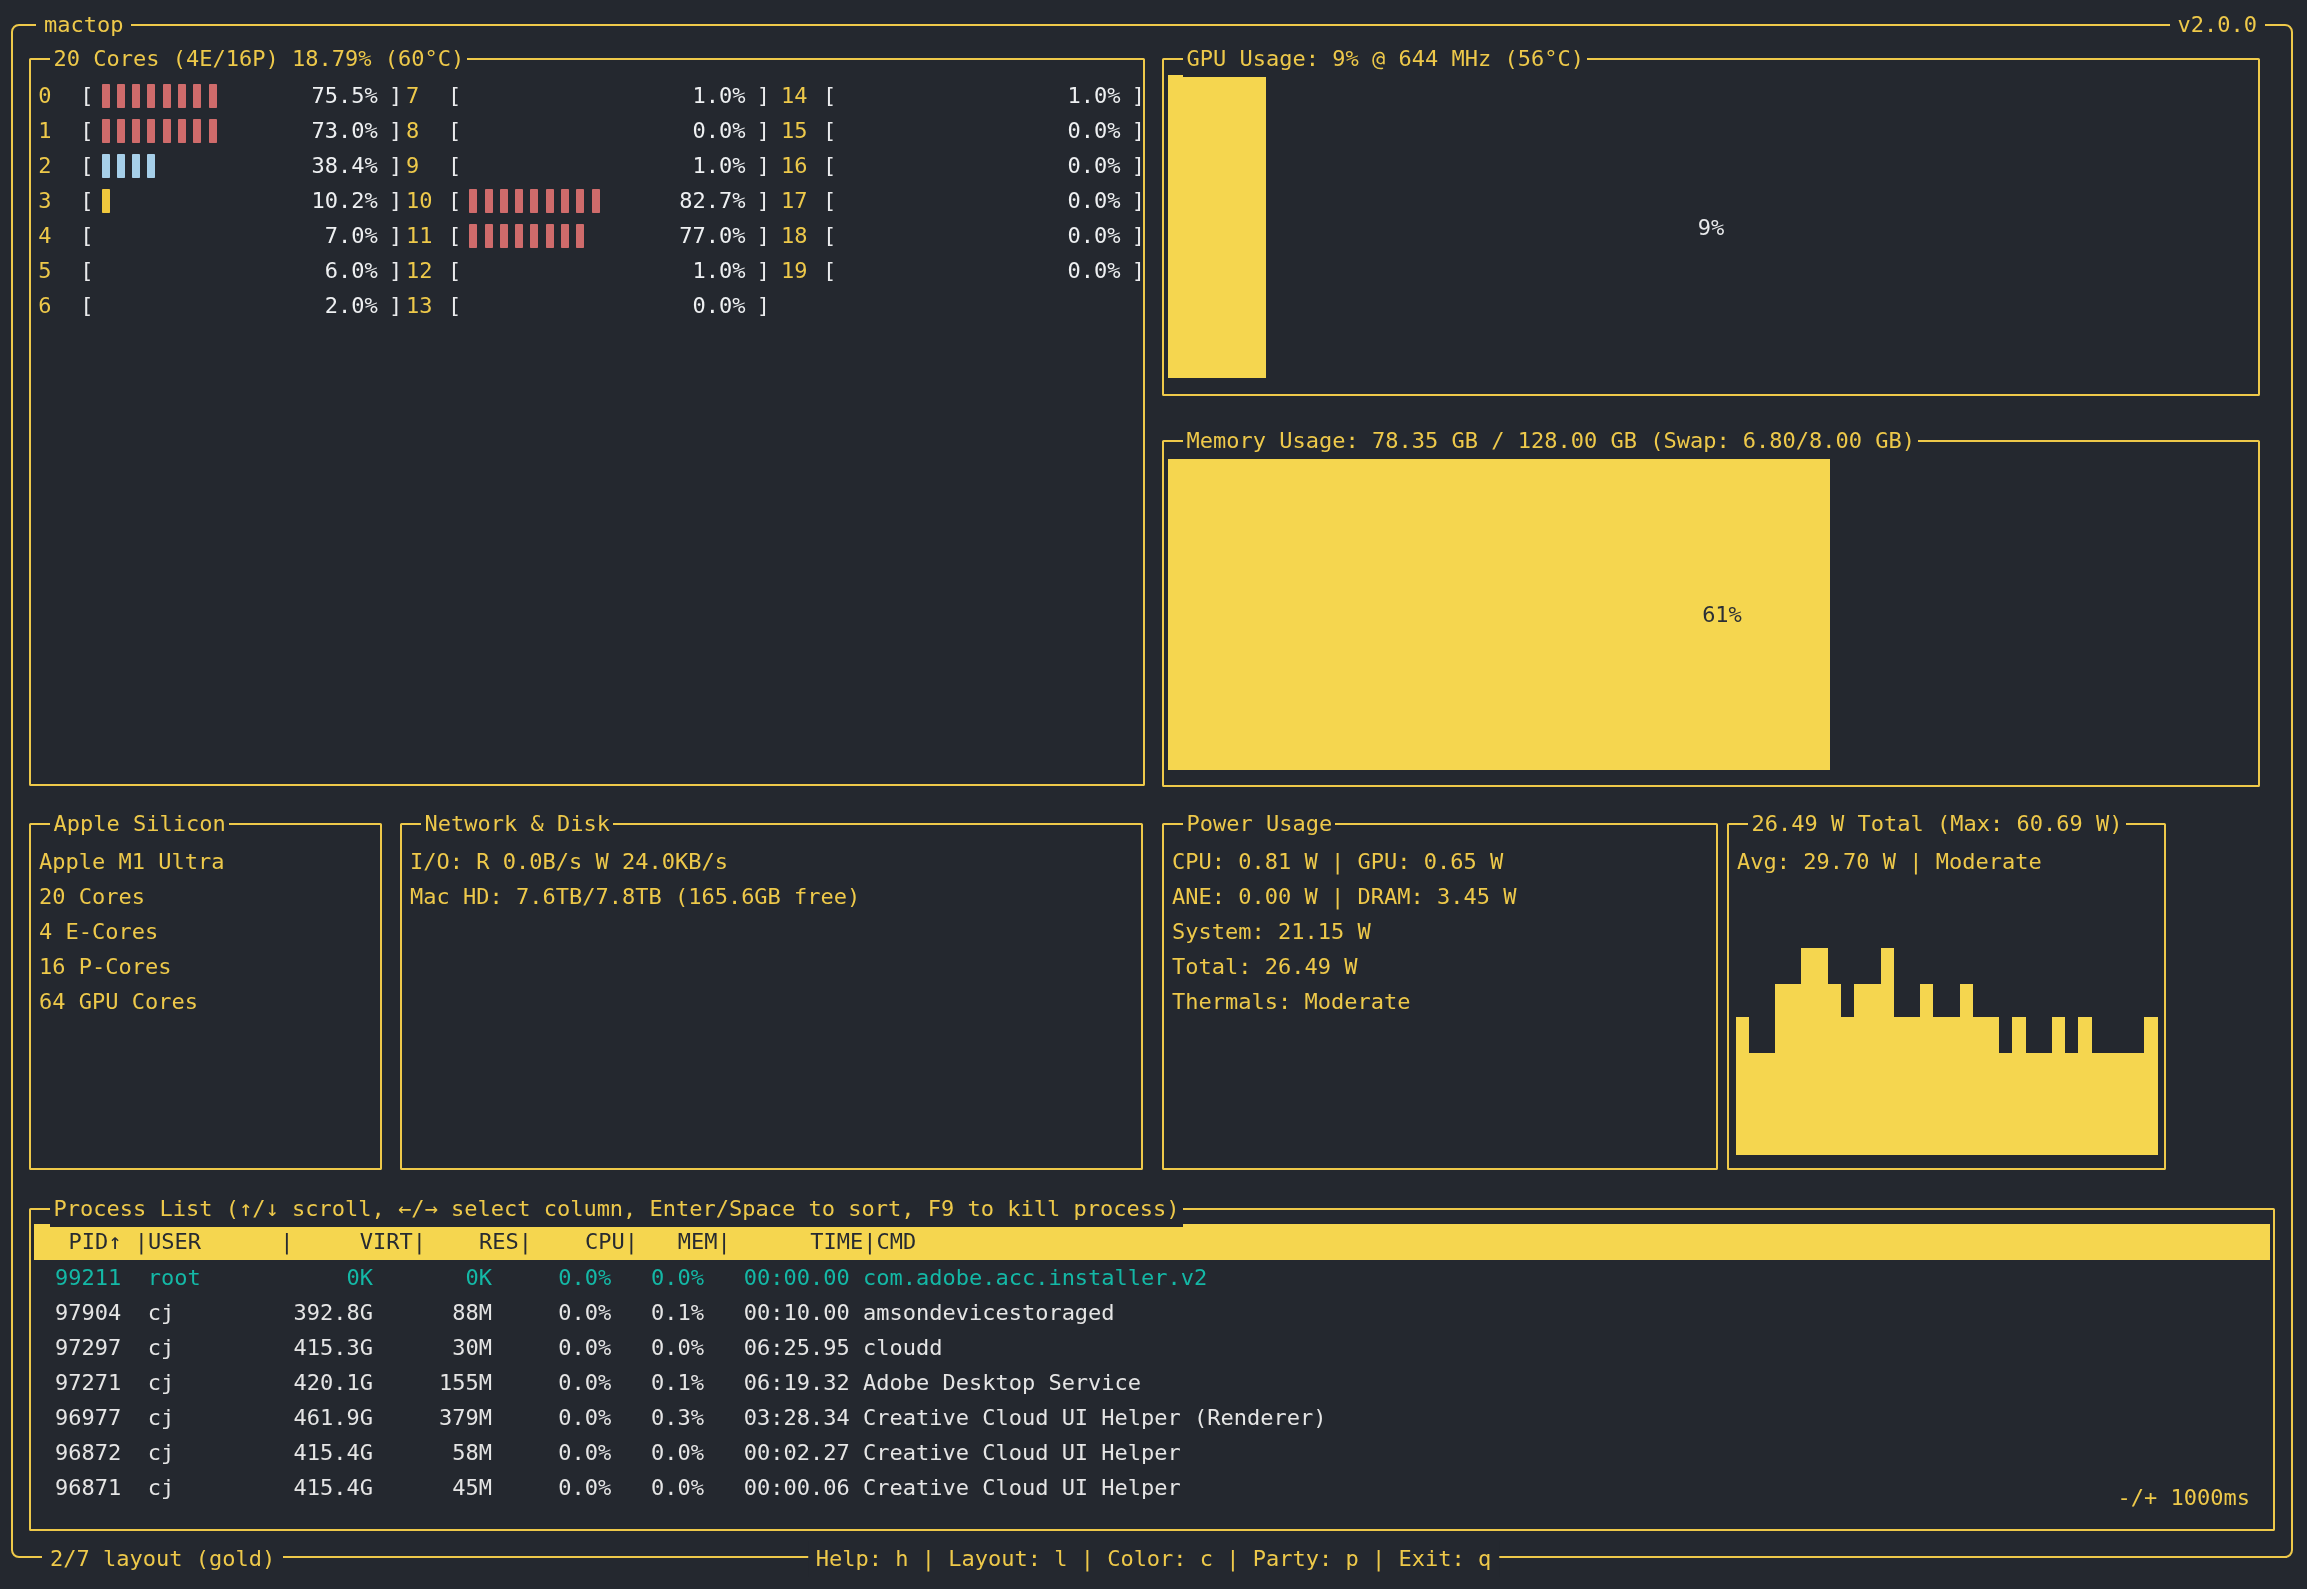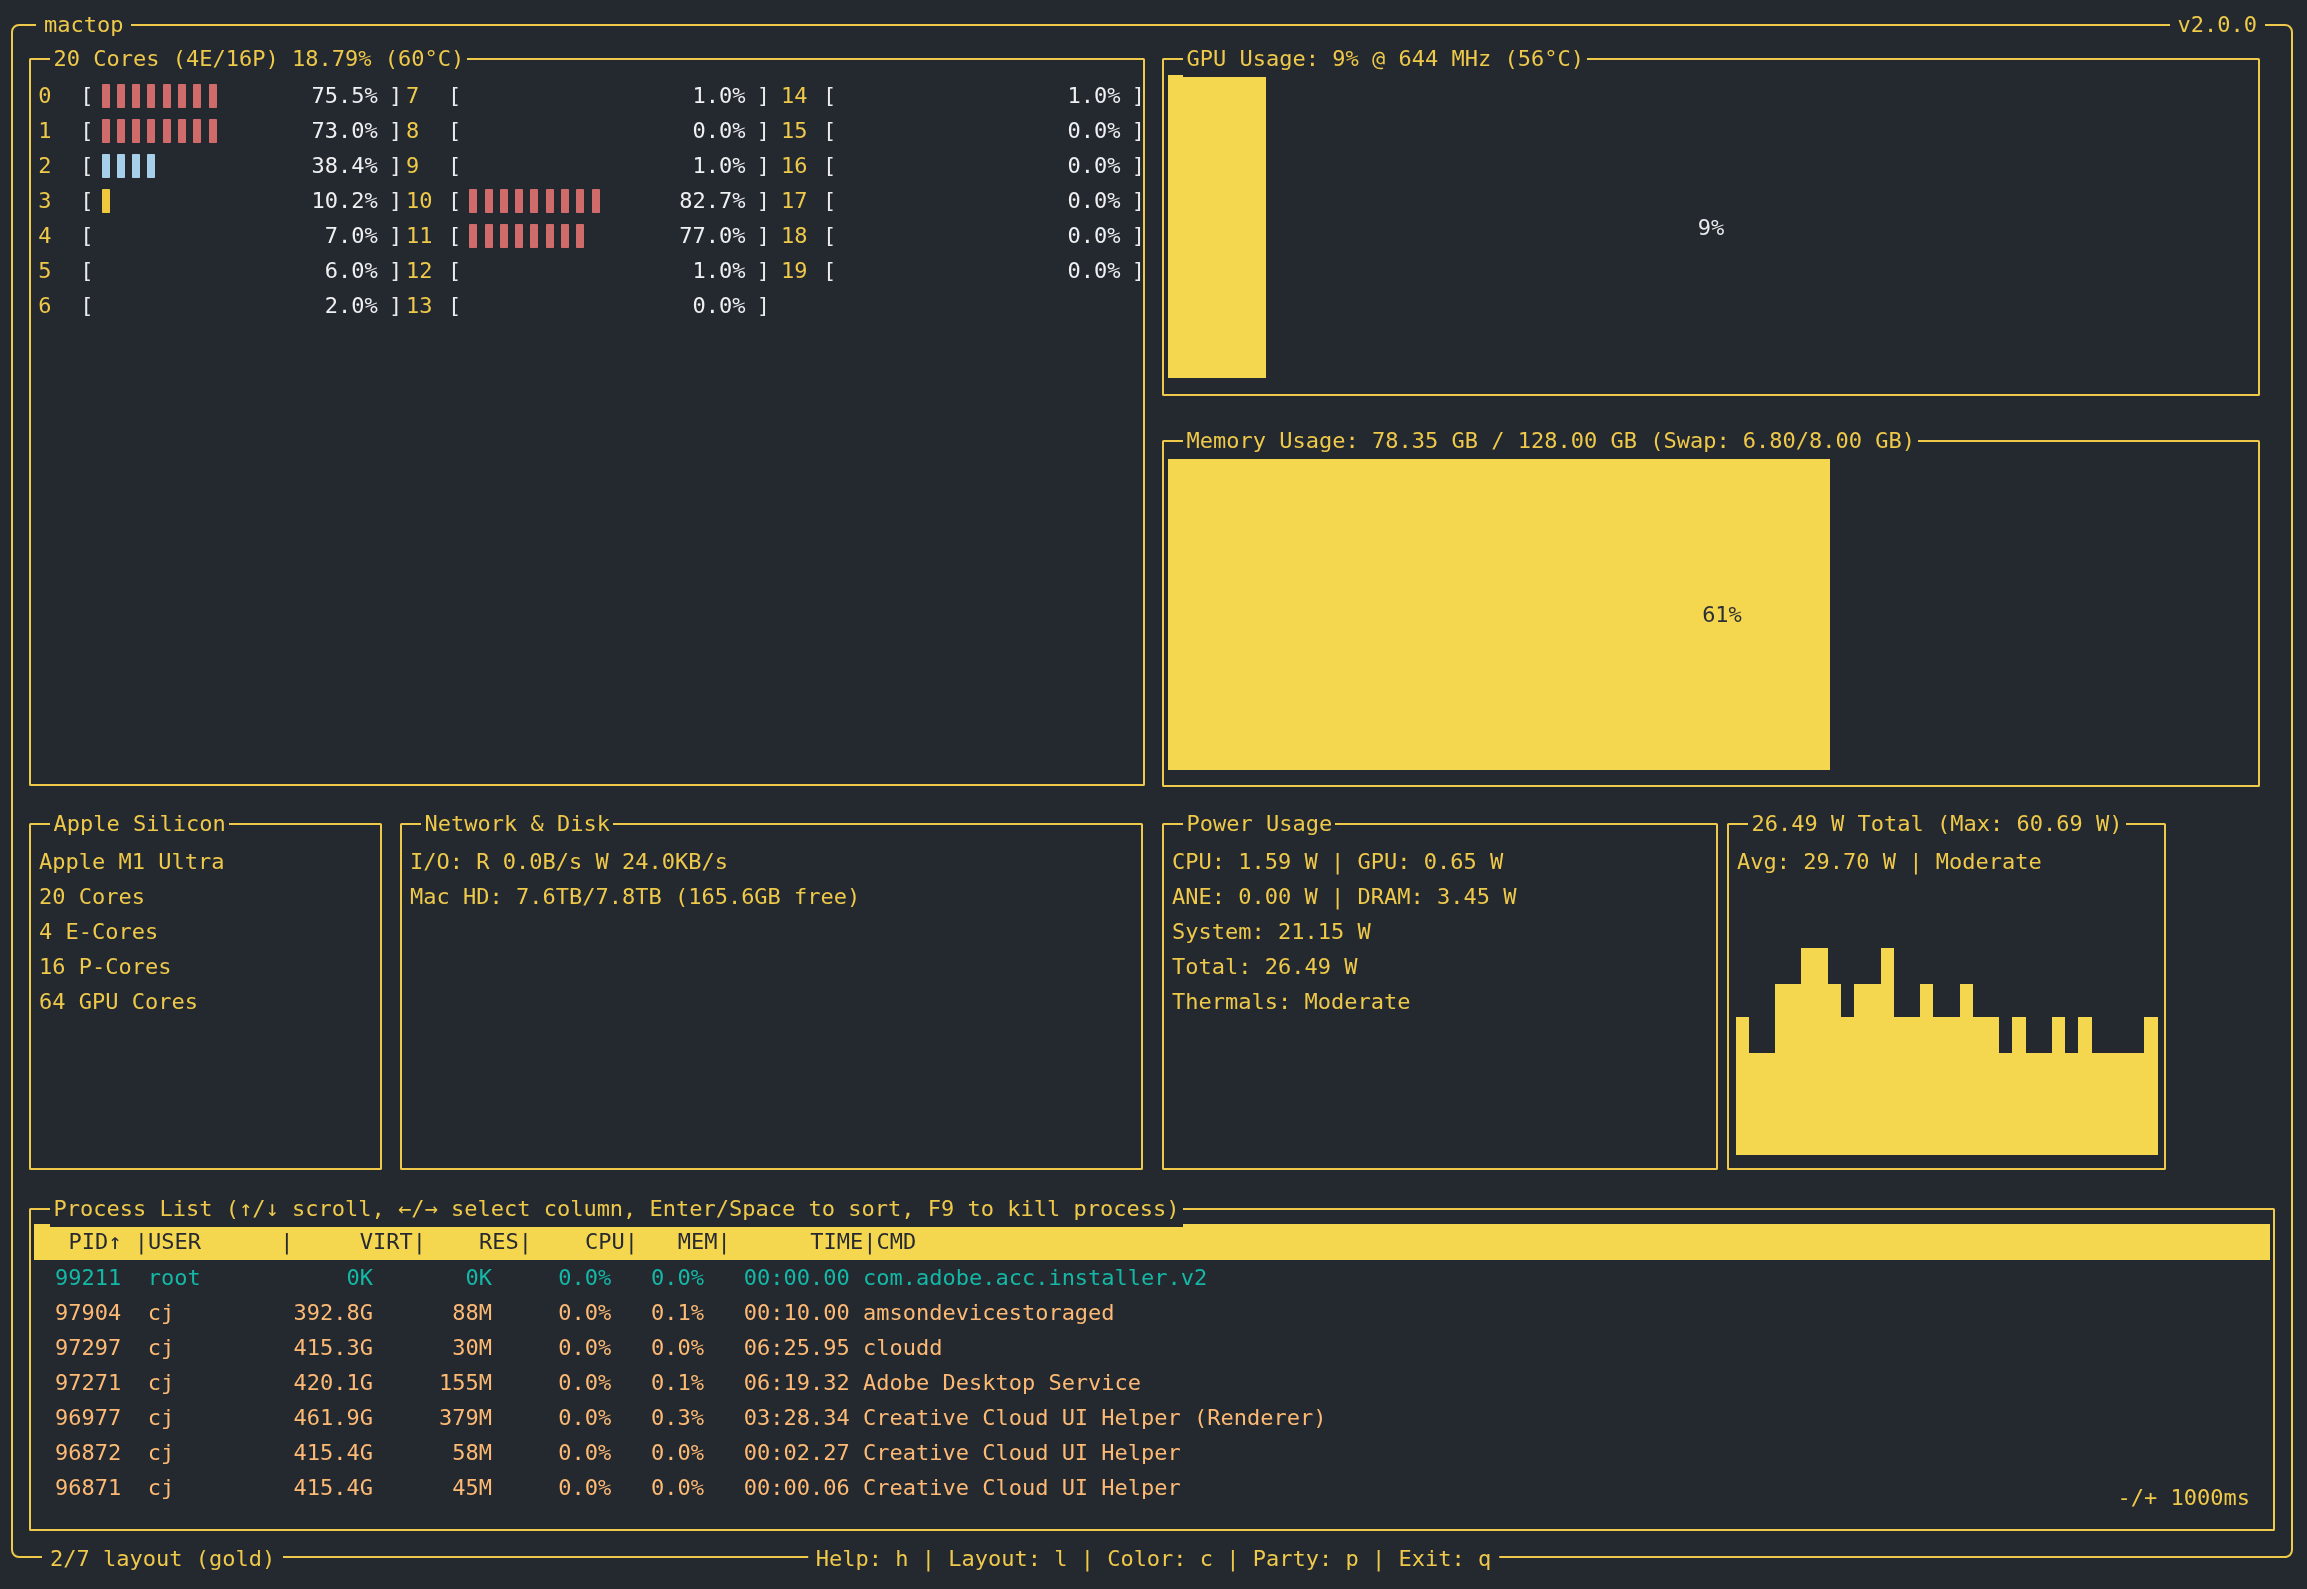--- a/index.html
+++ b/index.html
@@ -61,21 +61,21 @@
     display:flex;align-items:flex-end;
   }
   .chart-bars .bar{flex:1;background:#f5d64f;}
   
   .proc-header{
     position:absolute;left:3.2px;right:3.2px;top:13.7px;height:36px;line-height:36px;
     background:#f5d64f;color:#272b31;white-space:pre;padding-left:21px;
     box-sizing:border-box;z-index:2;
   }
   .proc-rows{position:absolute;left:24px;top:50px;right:24px;}
-  .proc-row{height:35px;line-height:35px;white-space:pre;color:#fdba74;}
+  .proc-row{height:35px;line-height:35px;white-space:pre;color:#e5e5e5;}
   .proc-row.white{color:#14b8a6;}
   .scroll-arrow{position:absolute;right:19.4px;top:267px;color:#d3d6da;font-size:20px;}
   
   .status-left{left:42px;top:1541px;}
   .status-center{left:50%;top:1541px;transform:translateX(-50%);}
   .status-right{right:49px;top:1480px;}
   .title-left{left:36px;top:6.5px;}
   .title-right{right:42px;top:6.5px;}
 </style>
 </head>
@@ -313,21 +313,21 @@
     <div class="panel-title">Network &amp; Disk</div>
     <div class="info-lines">
         <div>I/O: R 0.0B/s W 24.0KB/s</div>
         <div>Mac HD: 7.6TB/7.8TB (165.6GB free)</div>
       </div>
   </div>
 
   <div class="panel" style="left:1162px;top:823px;width:556px;height:347px;">
     <div class="panel-title">Power Usage</div>
     <div class="info-lines">
-        <div>CPU: 1.59 W | GPU: 0.65 W</div>
+        <div>CPU: 0.81 W | GPU: 0.65 W</div>
         <div>ANE: 0.00 W | DRAM: 3.45 W</div>
         <div>System: 21.15 W</div>
         <div>Total: 26.49 W</div>
         <div>Thermals: Moderate</div>
       </div>
   </div>
 
   <div class="panel" style="left:1727px;top:823px;width:439px;height:347px;">
     <div class="panel-title">26.49 W Total (Max: 60.69 W)</div>
     <div class="chart-sub">Avg: 29.70 W | Moderate</div>

